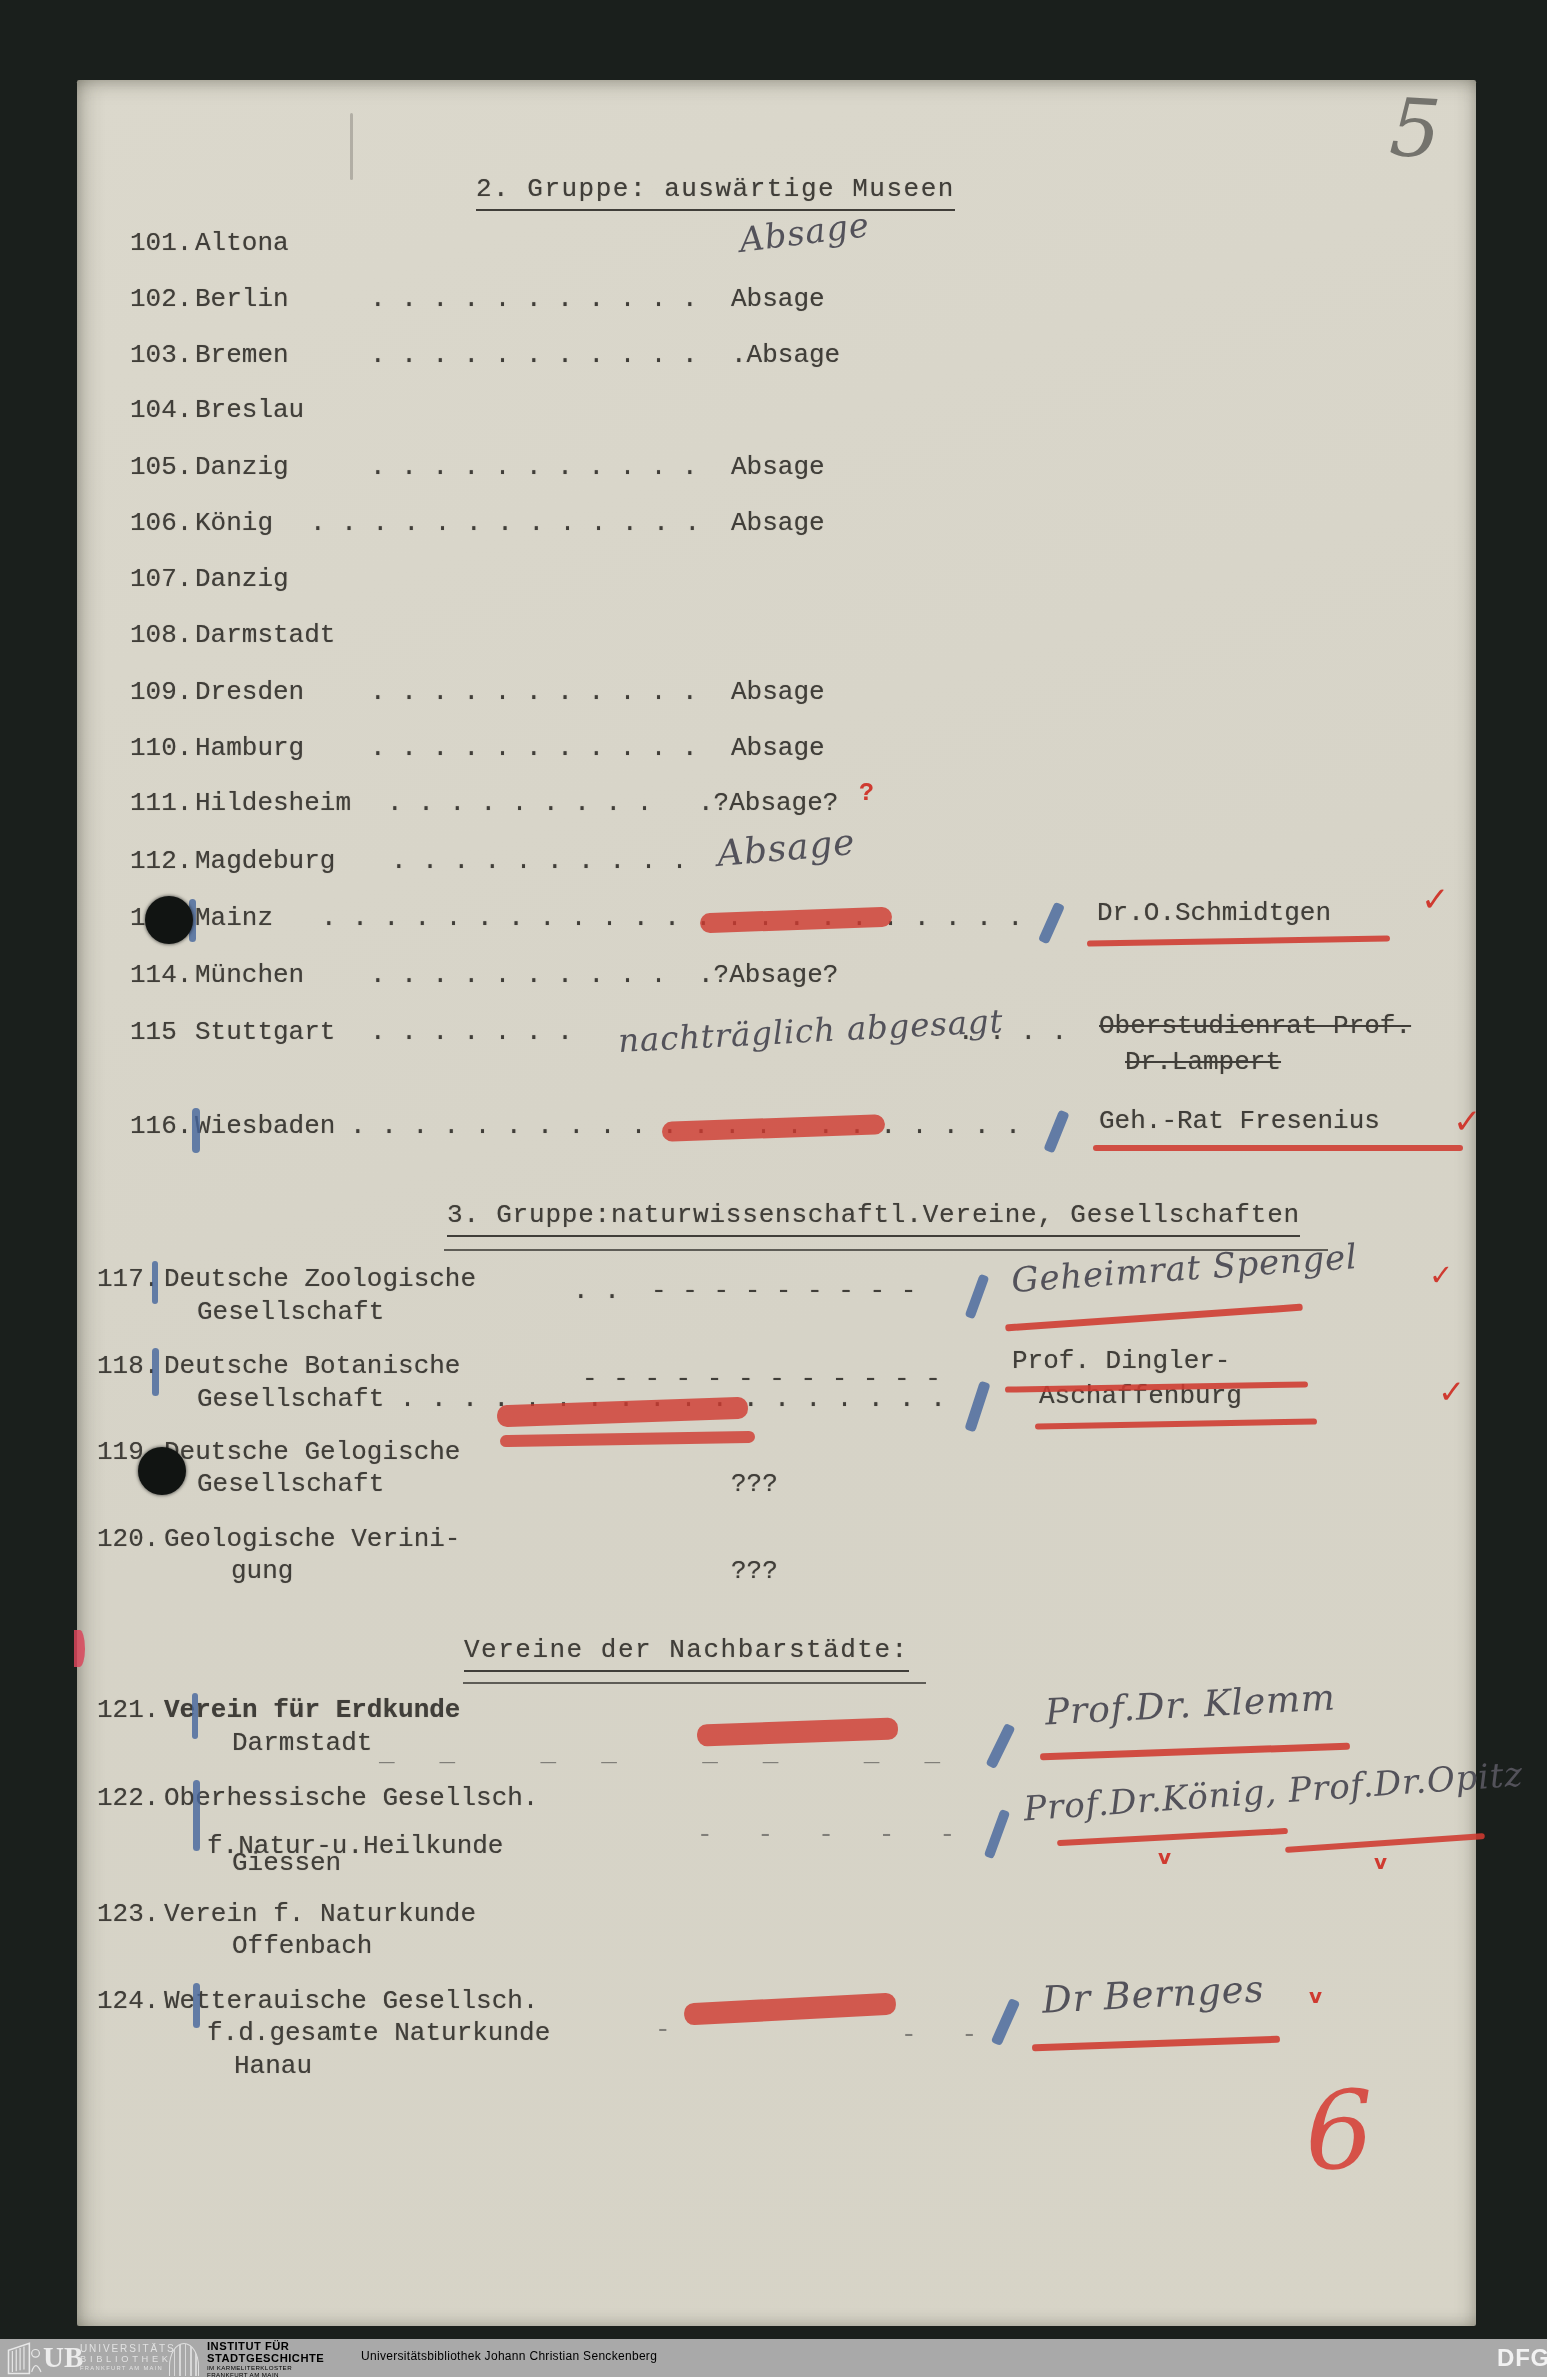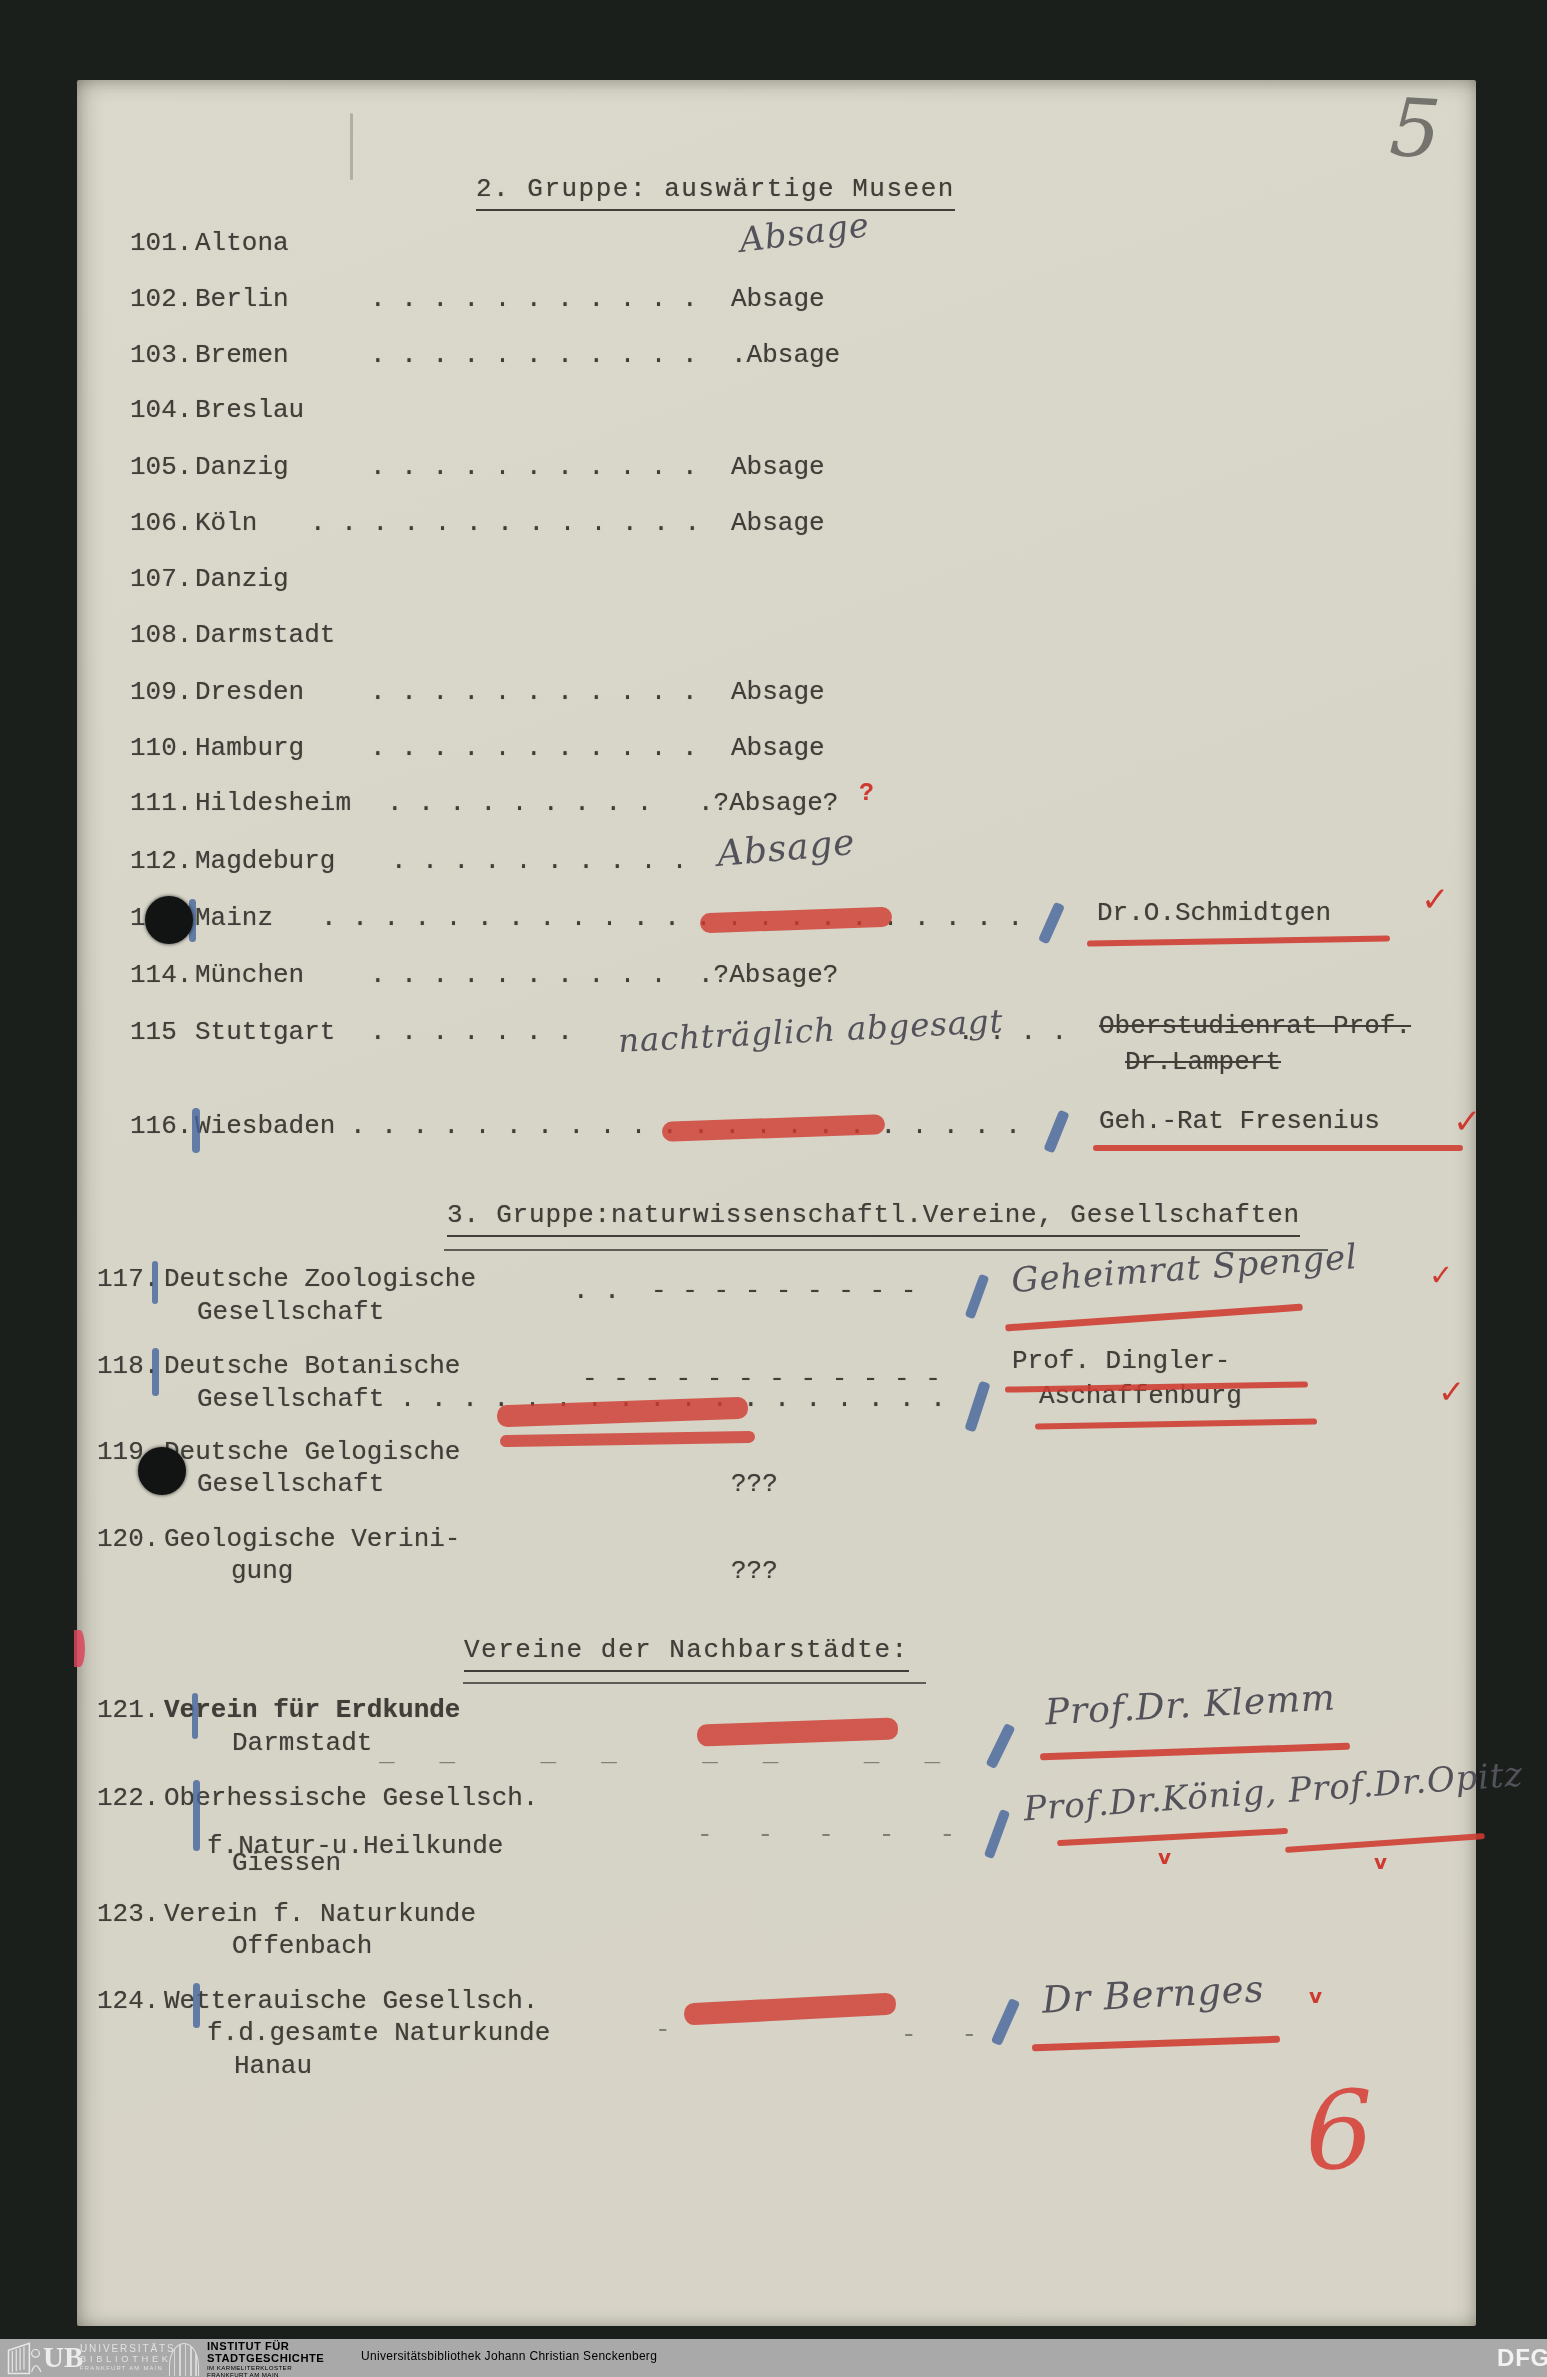--- a/index.html
+++ b/index.html
@@ -77,21 +77,21 @@
       <div class="tw" style="left: 195px; top: 341px;">Bremen</div>
       <div class="tw" style="left: 370px; top: 341px;">. . . . . . . . . . .</div>
       <div class="tw" style="left: 731px; top: 341px;">.Absage</div>
       <div class="tw" style="left: 130px; top: 396px;">104.</div>
       <div class="tw" style="left: 195px; top: 396px;">Breslau</div>
       <div class="tw" style="left: 130px; top: 453px;">105.</div>
       <div class="tw" style="left: 195px; top: 453px;">Danzig</div>
       <div class="tw" style="left: 370px; top: 453px;">. . . . . . . . . . .</div>
       <div class="tw" style="left: 731px; top: 453px;">Absage</div>
       <div class="tw" style="left: 130px; top: 509px;">106.</div>
-      <div class="tw" style="left: 195px; top: 509px;">Köln</div>
+      <div class="tw" style="left: 195px; top: 509px;">König</div>
       <div class="tw" style="left: 310px; top: 509px;">. . . . . . . . . . . . .</div>
       <div class="tw" style="left: 731px; top: 509px;">Absage</div>
       <div class="tw" style="left: 130px; top: 565px;">107.</div>
       <div class="tw" style="left: 195px; top: 565px;">Danzig</div>
       <div class="tw" style="left: 130px; top: 621px;">108.</div>
       <div class="tw" style="left: 195px; top: 621px;">Darmstadt</div>
       <div class="tw" style="left: 130px; top: 678px;">109.</div>
       <div class="tw" style="left: 195px; top: 678px;">Dresden</div>
       <div class="tw" style="left: 370px; top: 678px;">. . . . . . . . . . .</div>
       <div class="tw" style="left: 731px; top: 678px;">Absage</div>

